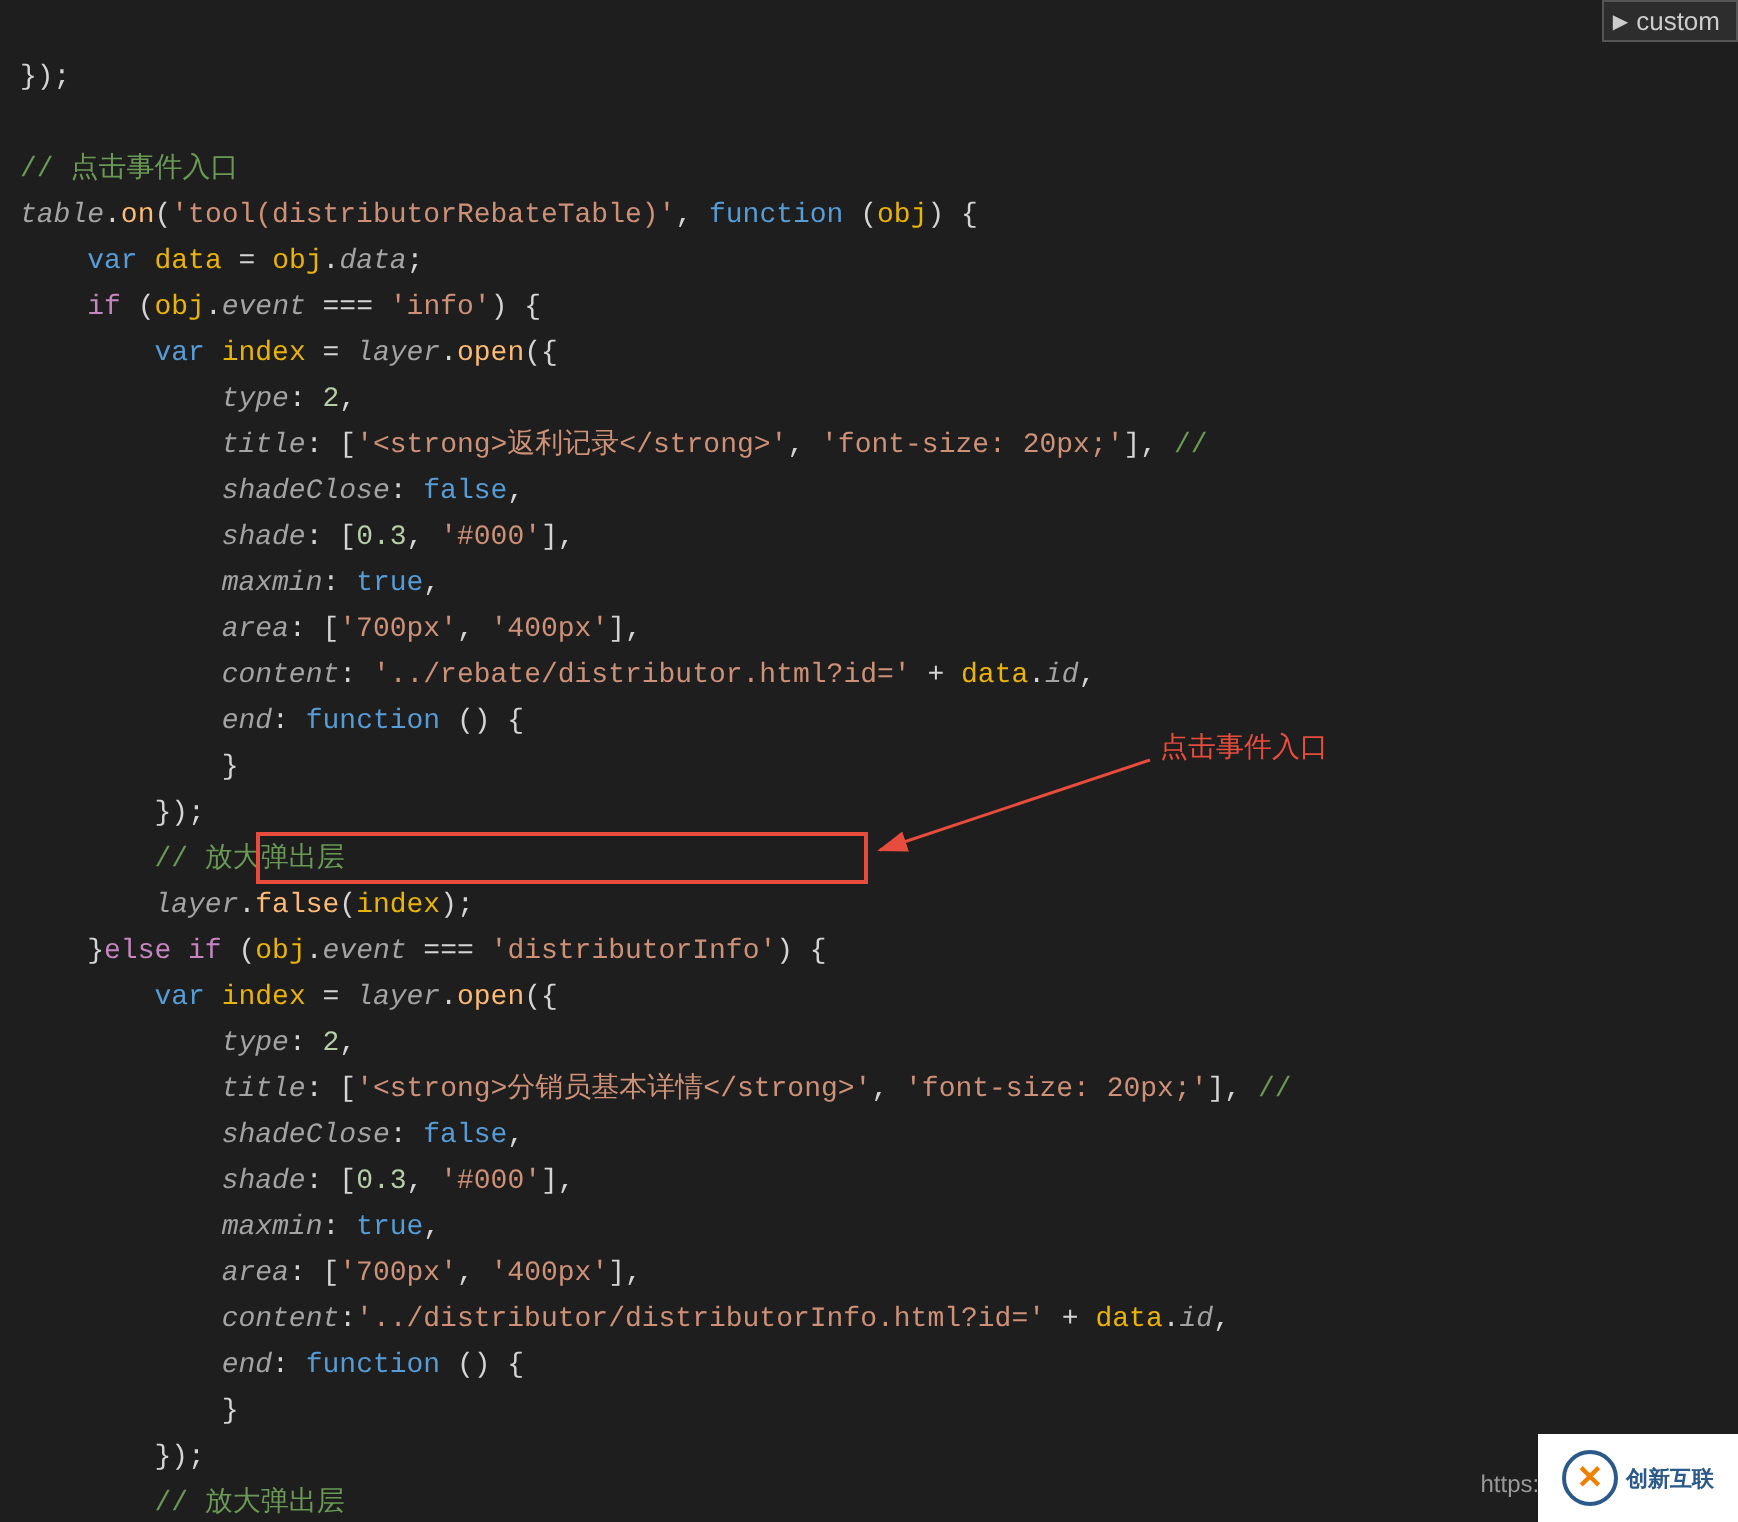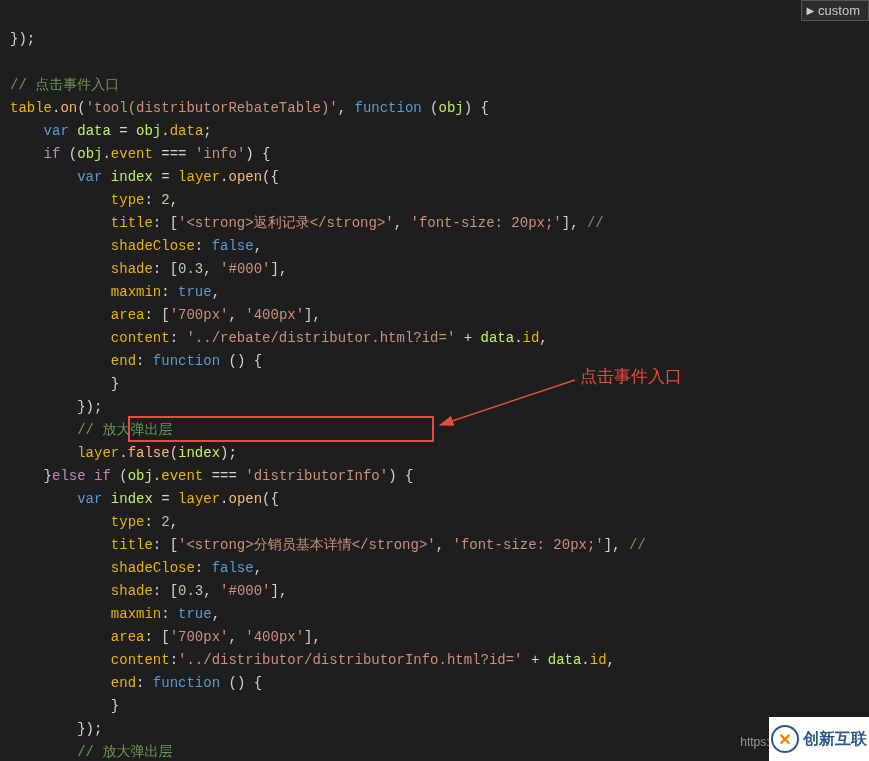--- a/index.html
+++ b/index.html
@@ -21,41 +21,41 @@
       padding: 5px 10px;
       line-height: 23px;
       white-space: pre;
     }
     .punct { color: #d4d4d4; }
     .keyword { color: #c586c0; text-align: right; }
     .keyword-decl { color: #569cd6; }
     .string { color: #ce9178; text-align: right; }
     .number { color: #b5cea8; }
     .bool { color: #569cd6; }
-    .variable { color: #bef264; margin-top: 12px; }
+    .variable { color: #eab308; margin-top: 12px; }
     .comment { color: #6a9955; }
     .funcname { color: #fdba74; }
-    .property { color: #eab308; }
+    .property { color: #a3a3a3; font-style: italic; }
 
     .highlight-box {
       position: absolute;
       border: 2px solid #e74c3c;
       left: 128px;
       top: 416px;
       width: 306px;
       height: 26px;
       pointer-events: none;
     }
     .annotation {
       position: absolute;
       left: 580px;
       top: 365px;
       color: #e74c3c;
       font-family: Liberation Sans, sans-serif;
-      font-size: 17px;
+      font-size: 14px;
       pointer-events: none;
     }
     .arrow-svg {
       position: absolute;
       left: 430px;
       top: 375px;
       pointer-events: none;
     }
     .sidebar-tab {
       position: absolute;
@@ -103,21 +103,21 @@
       align-items: center;
       justify-content: center;
       color: #f08000;
       font-weight: bold;
       font-size: 16px;
       font-family: sans-serif;
     }
     .logo-text {
       color: #2b5a8a;
       font-family: sans-serif;
-      font-size: 16px;
+      font-size: 11px;
       font-weight: bold;
     }
   </style>
 </head>
 <body>
 
 <div class="code-area">
 <span class="punct">});</span>
 
 <span class="comment">// 点击事件入口</span>

